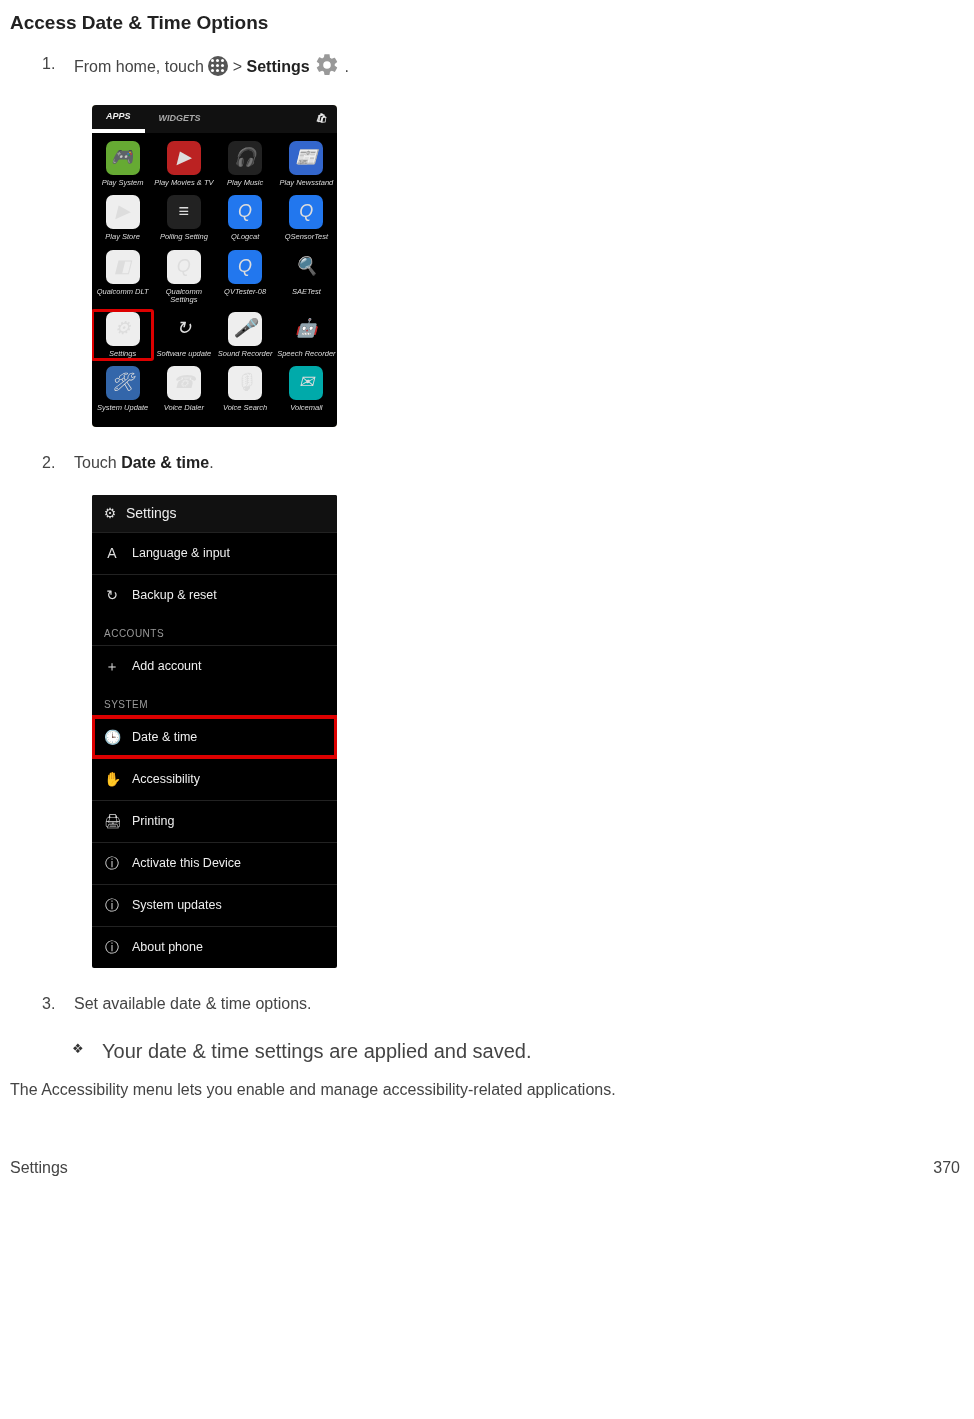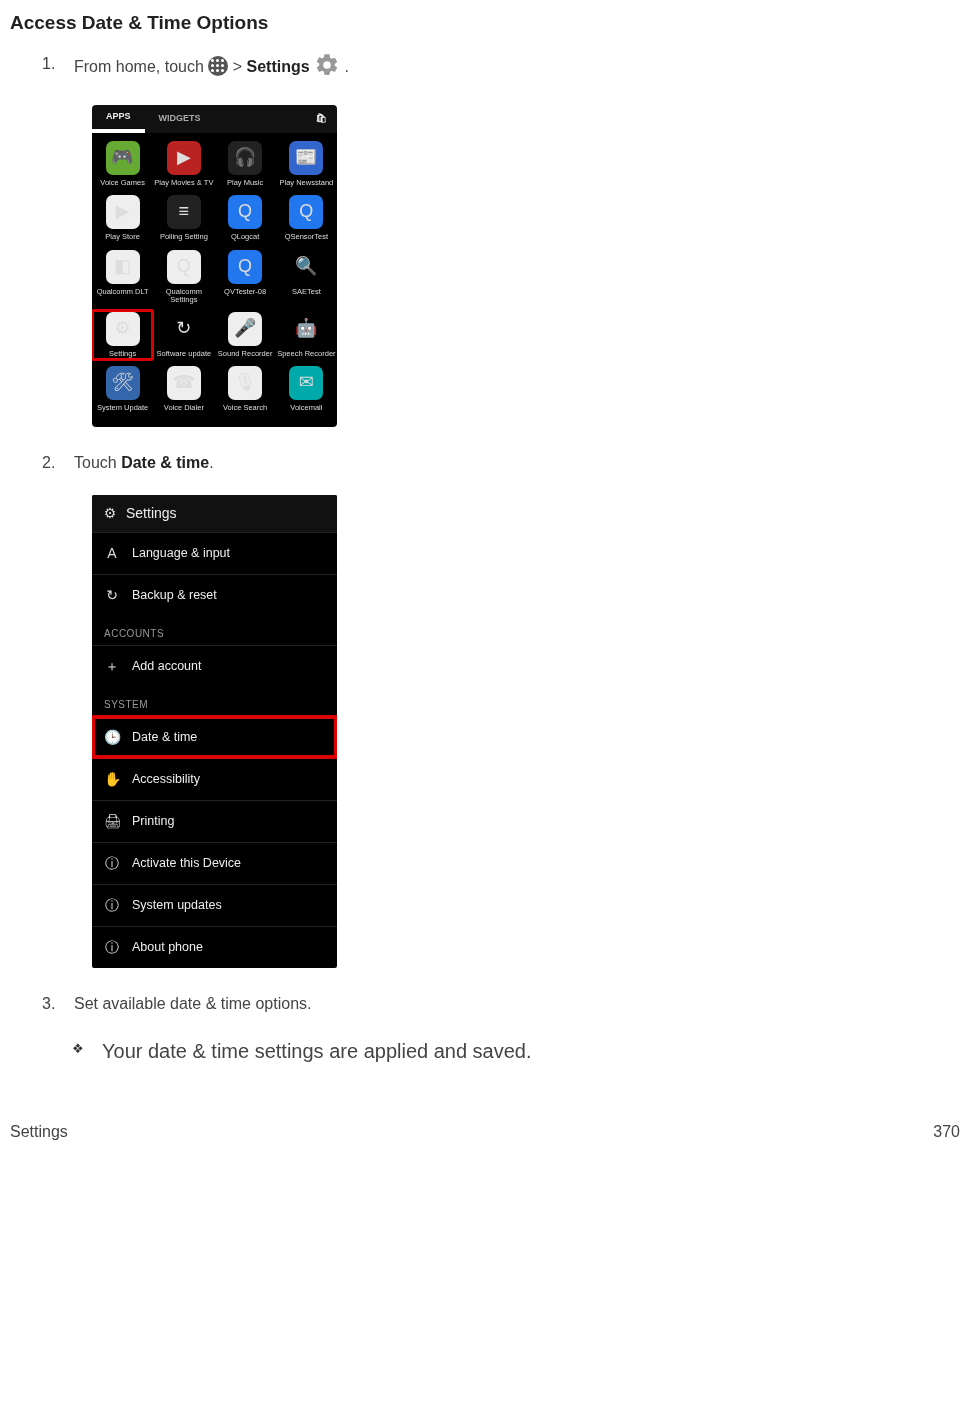--- a/index.html
+++ b/index.html
@@ -58,20 +58,21 @@
     display: inline-block;
     vertical-align: -6px;
   }
   .screenshot {
     margin: 20px 0 8px 18px;
     background: #fef9c3;
     width: 245px;
     border-radius: 4px;
     overflow: hidden;
     font-family: sans-serif;
+    font-style: italic;
   }
   .tabs {
     display: flex;
     background: #111;
     color: #eee;
     font-size: 9px;
     font-weight: bold;
     align-items: center;
     height: 28px;
     position: relative;
@@ -224,21 +225,21 @@
 
       <div class="screenshot">
         <div class="tabs">
           <div class="tab active">APPS</div>
           <div class="tab inactive">WIDGETS</div>
           <span class="store-icon">🛍</span>
         </div>
         <div class="grid" id="grid1">
             <div class="app">
               <div class="ic" style="background: rgb(102, 170, 51);">🎮</div>
-              <div>Voice Games</div>
+              <div>Play System</div>
             </div>
             <div class="app">
               <div class="ic" style="background: rgb(187, 34, 34);">▶</div>
               <div>Play Movies &amp; TV</div>
             </div>
             <div class="app">
               <div class="ic" style="background: rgb(34, 34, 34);">🎧</div>
               <div>Play Music</div>
             </div>
             <div class="app">
@@ -368,18 +369,19 @@
     <li>
       <span class="num">3.</span>
       <span>Set available date &amp; time options.</span>
     </li>
   </ol>
 
   <ul class="result">
     <li>Your date &amp; time settings are applied and saved.</li>
   </ul>
 
+  <p class="body">The Accessibility menu lets you enable and manage accessibility-related applications.</p>
 
   <div class="footer">
     <span>Settings</span>
     <span>370</span>
   </div>
 </div>
 
 </body></html>

